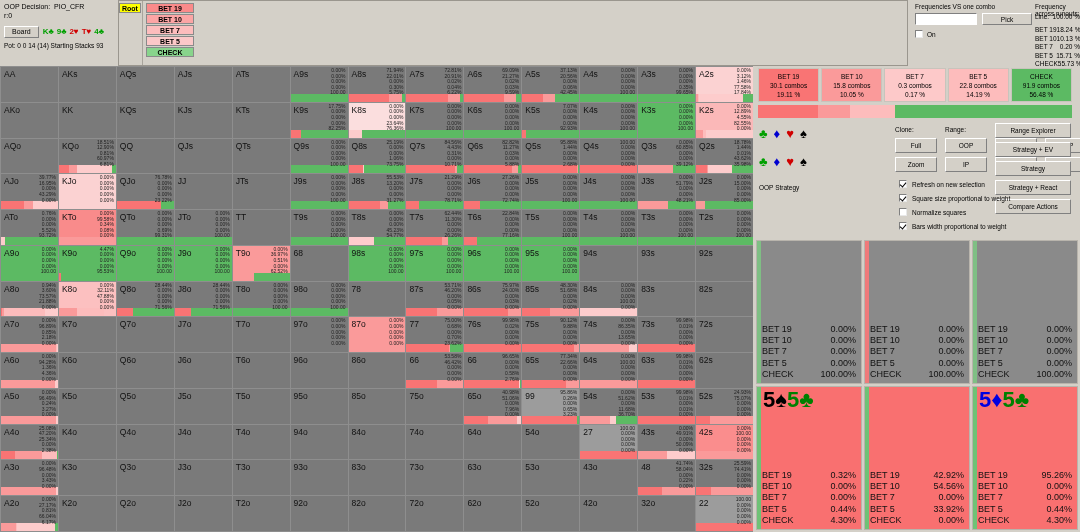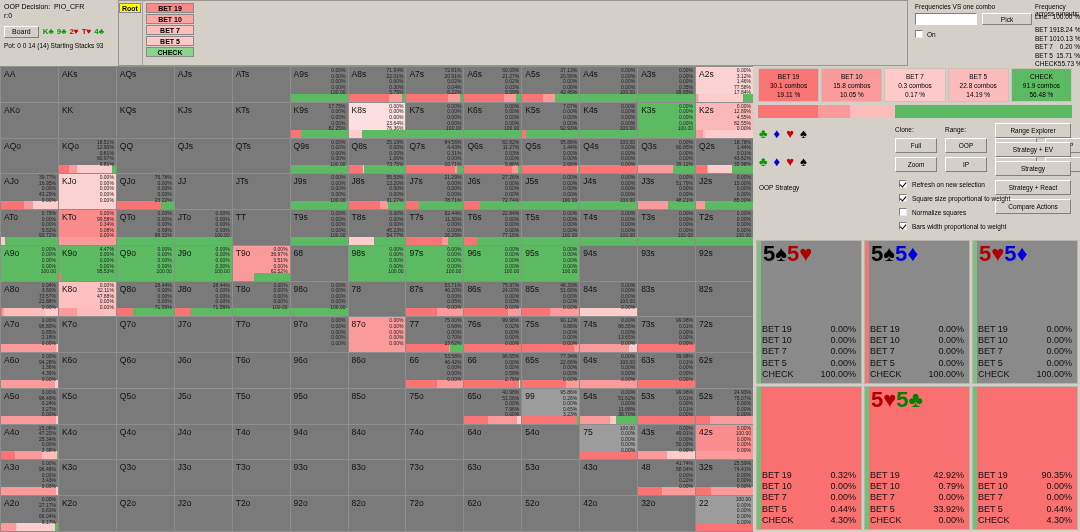--- a/index.html
+++ b/index.html
@@ -1686,21 +1686,21 @@
       <div class="cell">
         <div class="fillbg" style="background: rgb(122, 122, 122);"></div>
         <div class="lbl">64o</div>
       </div>
       <div class="cell">
         <div class="fillbg" style="background: rgb(122, 122, 122);"></div>
         <div class="lbl">54o</div>
       </div>
       <div class="cell sel">
         <div class="fillbg" style="background: rgb(156, 156, 156);"></div>
-        <div class="lbl">75</div>
+        <div class="lbl">27</div>
         <div class="pcts">
           <div>100.00</div>
           <div>0.00%</div>
           <div>0.00%</div>
           <div>0.00%</div>
           <div>0.00%</div>
         </div>
         <div class="bars" style="height: 8px;">
           <div class="bar" style="left: 0%; width: 100%; background: rgb(249, 116, 116);"></div>
         </div>
@@ -1974,21 +1974,20 @@
         <div class="optrow" style="top: 156px;">
           <span class="cbox on"></span>
           <span>Bars width proportional to weight</span>
         </div>
       </div>
 
     <div class="handgrid" id="handgrid">
         <div class="hcard">
           <div class="hbg" style="background: rgb(138, 138, 138);"></div>
           <div class="edge" style="left: 0px; top: 0px; bottom: 0px; width: 4px; background: rgb(127, 191, 132);"></div>
-          <div class="htitle"><span class="s-s">5♠</span><span class="s-h">5♥</span></div>
           <div class="hrows">
             <div class="hrow">
               <span>BET 19</span>
               <span>0.00%</span>
             </div>
             <div class="hrow">
               <span>BET 10</span>
               <span>0.00%</span>
             </div>
             <div class="hrow">
@@ -2001,21 +2000,20 @@
             </div>
             <div class="hrow">
               <span>CHECK</span>
               <span>100.00%</span>
             </div>
           </div>
         </div>
         <div class="hcard">
           <div class="hbg" style="background: rgb(138, 138, 138);"></div>
           <div class="edge" style="left: 0px; top: 0px; bottom: 0px; width: 4px; background: rgb(240, 122, 122);"></div>
-          <div class="htitle"><span class="s-s">5♠</span><span class="s-d">5♦</span></div>
           <div class="hrows">
             <div class="hrow">
               <span>BET 19</span>
               <span>0.00%</span>
             </div>
             <div class="hrow">
               <span>BET 10</span>
               <span>0.00%</span>
             </div>
             <div class="hrow">
@@ -2028,104 +2026,104 @@
             </div>
             <div class="hrow">
               <span>CHECK</span>
               <span>100.00%</span>
             </div>
           </div>
         </div>
         <div class="hcard">
           <div class="hbg" style="background: rgb(138, 138, 138);"></div>
           <div class="edge" style="left: 0px; top: 0px; bottom: 0px; width: 4px; background: rgb(127, 191, 132);"></div>
-          <div class="htitle"><span class="s-h">5♥</span><span class="s-d">5♦</span></div>
           <div class="hrows">
             <div class="hrow">
               <span>BET 19</span>
               <span>0.00%</span>
             </div>
             <div class="hrow">
               <span>BET 10</span>
               <span>0.00%</span>
             </div>
             <div class="hrow">
               <span>BET 7</span>
               <span>0.00%</span>
             </div>
             <div class="hrow">
               <span>BET 5</span>
               <span>0.00%</span>
             </div>
             <div class="hrow">
               <span>CHECK</span>
               <span>100.00%</span>
+            </div>
+          </div>
+        </div>
+        <div class="hcard">
+          <div class="hbg" style="background: rgb(249, 112, 112);"></div>
+          <div class="edge" style="left: 0px; top: 0px; bottom: 0px; width: 4px; background: rgb(111, 194, 118);"></div>
+          <div class="htitle"><span class="s-s">5♠</span><span class="s-c">5♣</span></div>
+          <div class="hrows">
+            <div class="hrow">
+              <span>BET 19</span>
+              <span>0.32%</span>
+            </div>
+            <div class="hrow">
+              <span>BET 10</span>
+              <span>0.00%</span>
+            </div>
+            <div class="hrow">
+              <span>BET 7</span>
+              <span>0.00%</span>
+            </div>
+            <div class="hrow">
+              <span>BET 5</span>
+              <span>0.44%</span>
+            </div>
+            <div class="hrow">
+              <span>CHECK</span>
+              <span>4.30%</span>
             </div>
           </div>
         </div>
         <div class="hcard">
           <div class="hbg" style="background: rgb(249, 112, 112);"></div>
           <div class="edge" style="left: 0px; top: 0px; bottom: 0px; width: 4px; background: rgb(111, 194, 118);"></div>
           <div class="hrows">
             <div class="hrow">
               <span>BET 19</span>
-              <span>0.32%</span>
+              <span>42.92%</span>
             </div>
             <div class="hrow">
               <span>BET 10</span>
-              <span>0.00%</span>
+              <span>54.56%</span>
             </div>
             <div class="hrow">
               <span>BET 7</span>
               <span>0.00%</span>
             </div>
             <div class="hrow">
               <span>BET 5</span>
-              <span>0.44%</span>
+              <span>33.92%</span>
             </div>
             <div class="hrow">
               <span>CHECK</span>
-              <span>4.30%</span>
+              <span>0.00%</span>
             </div>
           </div>
         </div>
         <div class="hcard">
           <div class="hbg" style="background: rgb(249, 112, 112);"></div>
           <div class="edge" style="left: 0px; top: 0px; bottom: 0px; width: 4px; background: rgb(111, 194, 118);"></div>
-          <div class="htitle"><span class="s-h">5♥</span><span class="s-c">5♣</span></div>
+          <div class="htitle"><span class="s-d">5♦</span><span class="s-c">5♣</span></div>
           <div class="hrows">
             <div class="hrow">
               <span>BET 19</span>
-              <span>42.92%</span>
-            </div>
-            <div class="hrow">
-              <span>BET 10</span>
-              <span>0.79%</span>
-            </div>
-            <div class="hrow">
-              <span>BET 7</span>
-              <span>0.00%</span>
-            </div>
-            <div class="hrow">
-              <span>BET 5</span>
-              <span>33.92%</span>
-            </div>
-            <div class="hrow">
-              <span>CHECK</span>
-              <span>0.00%</span>
-            </div>
-          </div>
-        </div>
-        <div class="hcard">
-          <div class="hbg" style="background: rgb(249, 112, 112);"></div>
-          <div class="edge" style="left: 0px; top: 0px; bottom: 0px; width: 4px; background: rgb(111, 194, 118);"></div>
-          <div class="hrows">
-            <div class="hrow">
-              <span>BET 19</span>
-              <span>90.35%</span>
+              <span>95.26%</span>
             </div>
             <div class="hrow">
               <span>BET 10</span>
               <span>0.00%</span>
             </div>
             <div class="hrow">
               <span>BET 7</span>
               <span>0.00%</span>
             </div>
             <div class="hrow">

